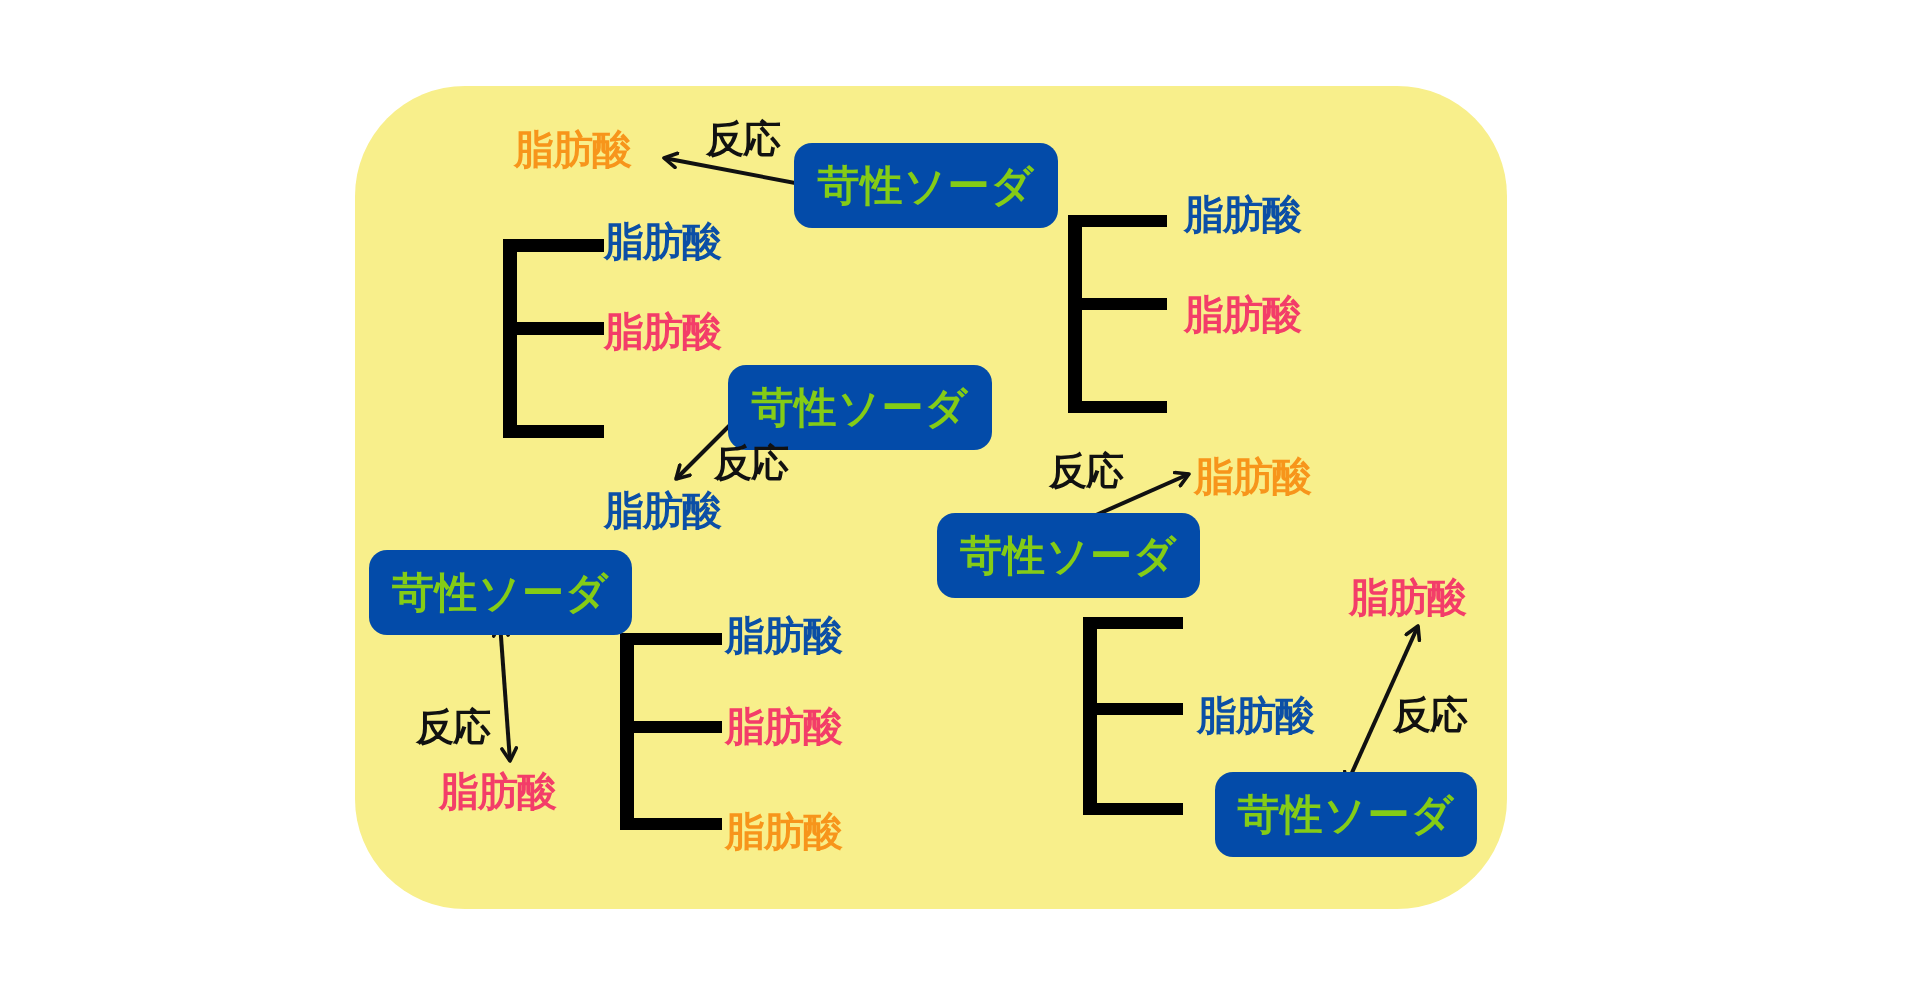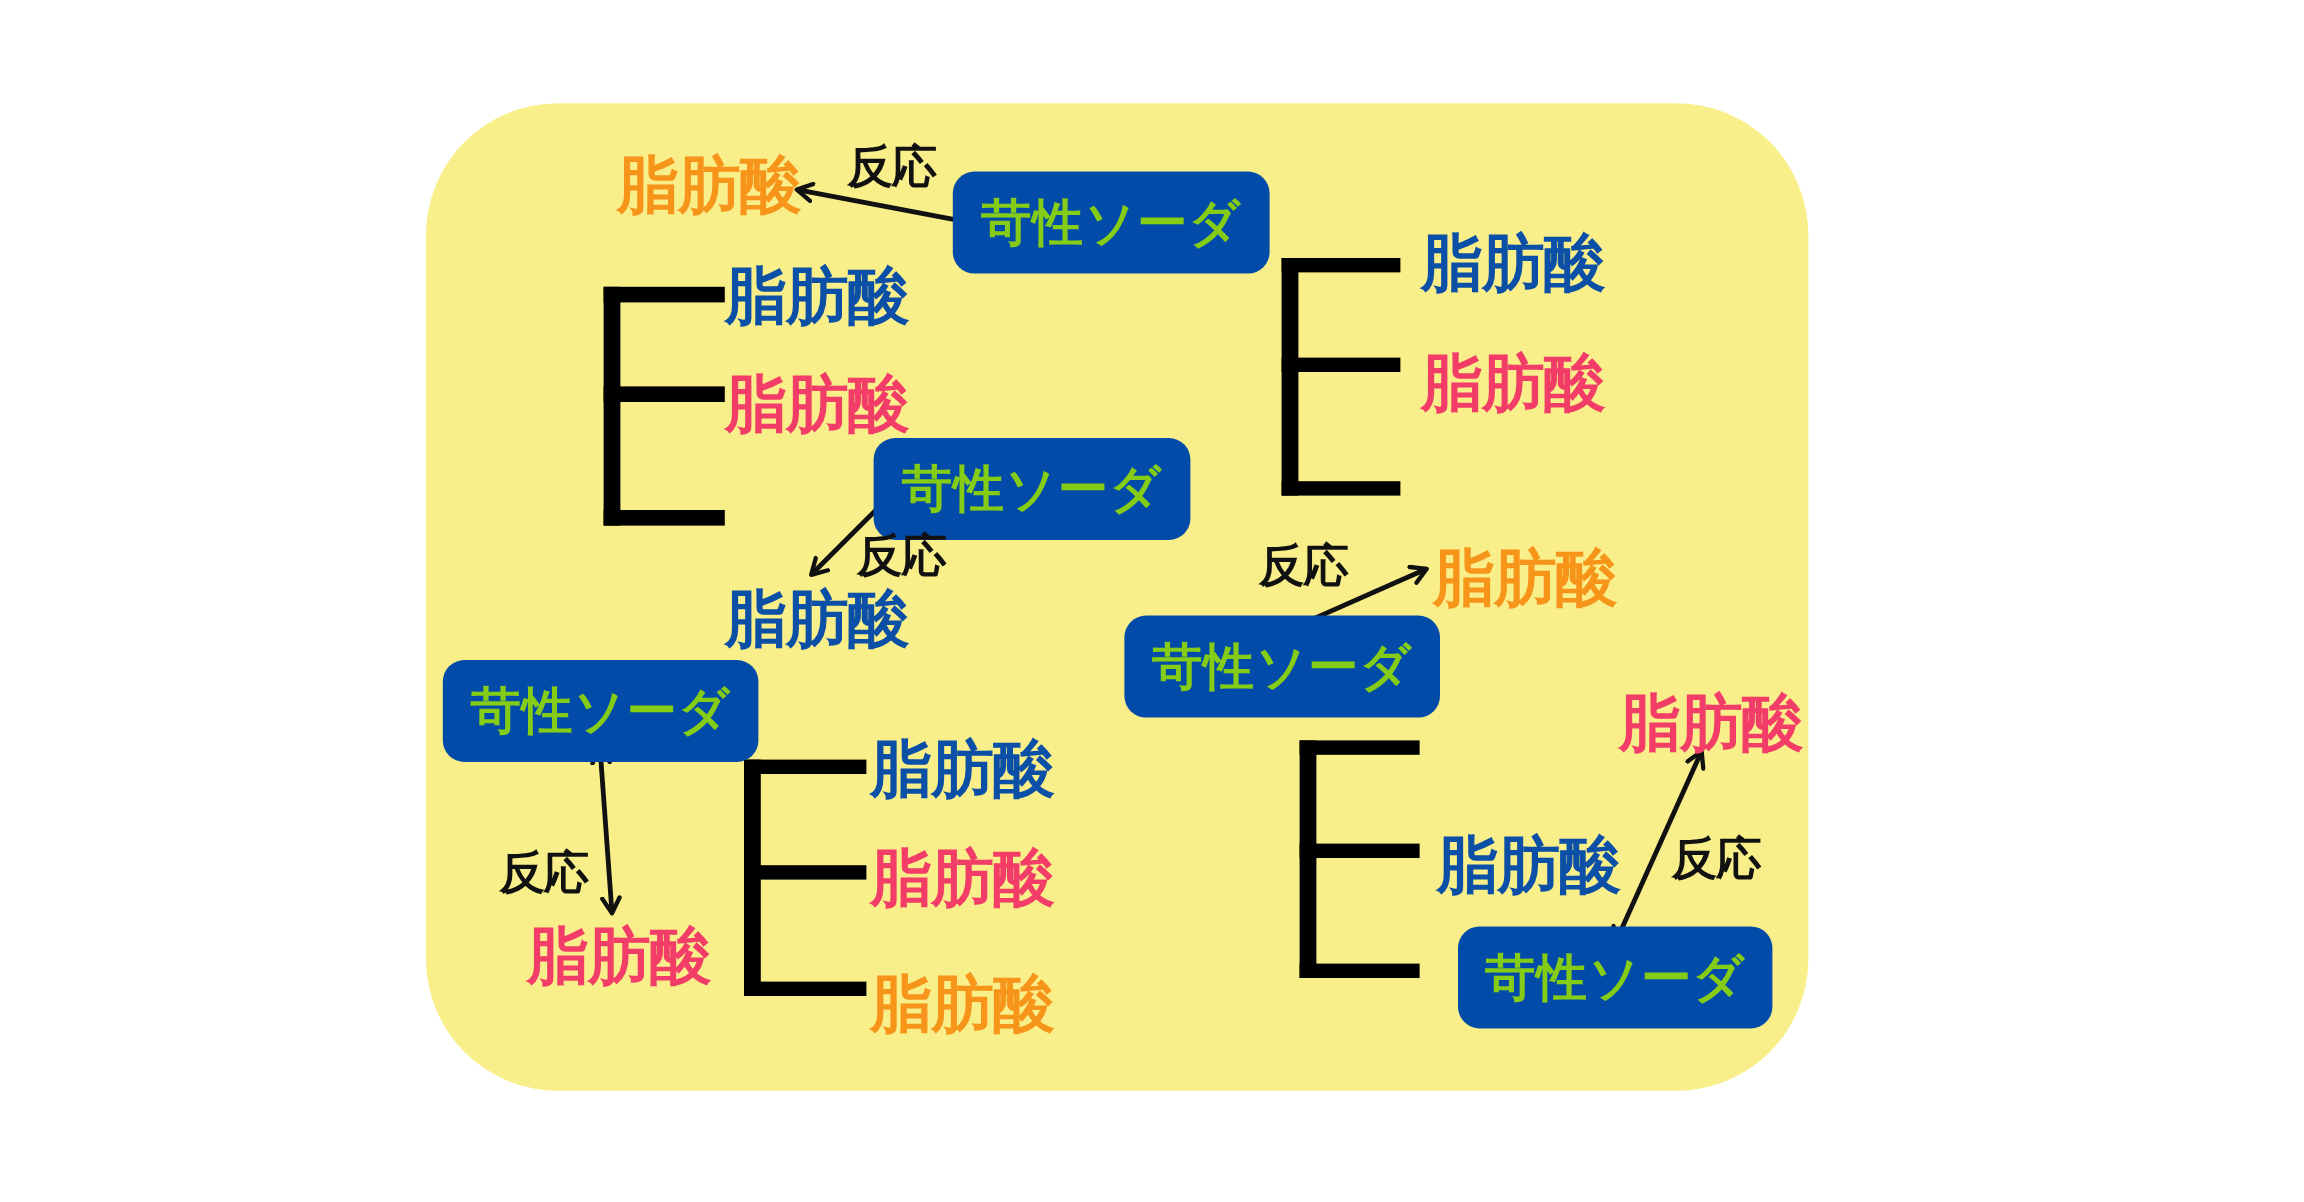--- a/index.html
+++ b/index.html
@@ -2,21 +2,21 @@
 <html><head>
 <meta charset="utf-8">
 <style>
   html, body { margin:0; padding:0; background:#ffffff; }
   body { width:1920px; height:1002px; position:relative; overflow:hidden;
          font-family: "DejaVu Sans", "Liberation Sans", sans-serif; }
   .panel { position:absolute; left:355px; top:86px; width:1152px; height:823px;
            background:#f8ef8b; border-radius:110px; }
   .label { position:absolute; font-weight:bold; white-space:nowrap; line-height:1;
            letter-spacing:-1px; }
-  .fa { font-size:52px; }
+  .fa { font-size:40px; }
   .blue { color:#0b4fa6; }
   .pink { color:#f33d69; }
   .orange { color:#f7951b; }
   .react { font-size:38px; color:#111111; }
   .box { position:absolute; background:#034ba9; border-radius:18px; color:#84cc16;
          font-weight:bold; font-size:42px; display:flex; align-items:center; justify-content:center;
          white-space:nowrap; line-height:1; letter-spacing:1px; }
   svg.overlay { position:absolute; left:0; top:0; width:1920px; height:1002px; pointer-events:none; }
 </style>
 </head>

